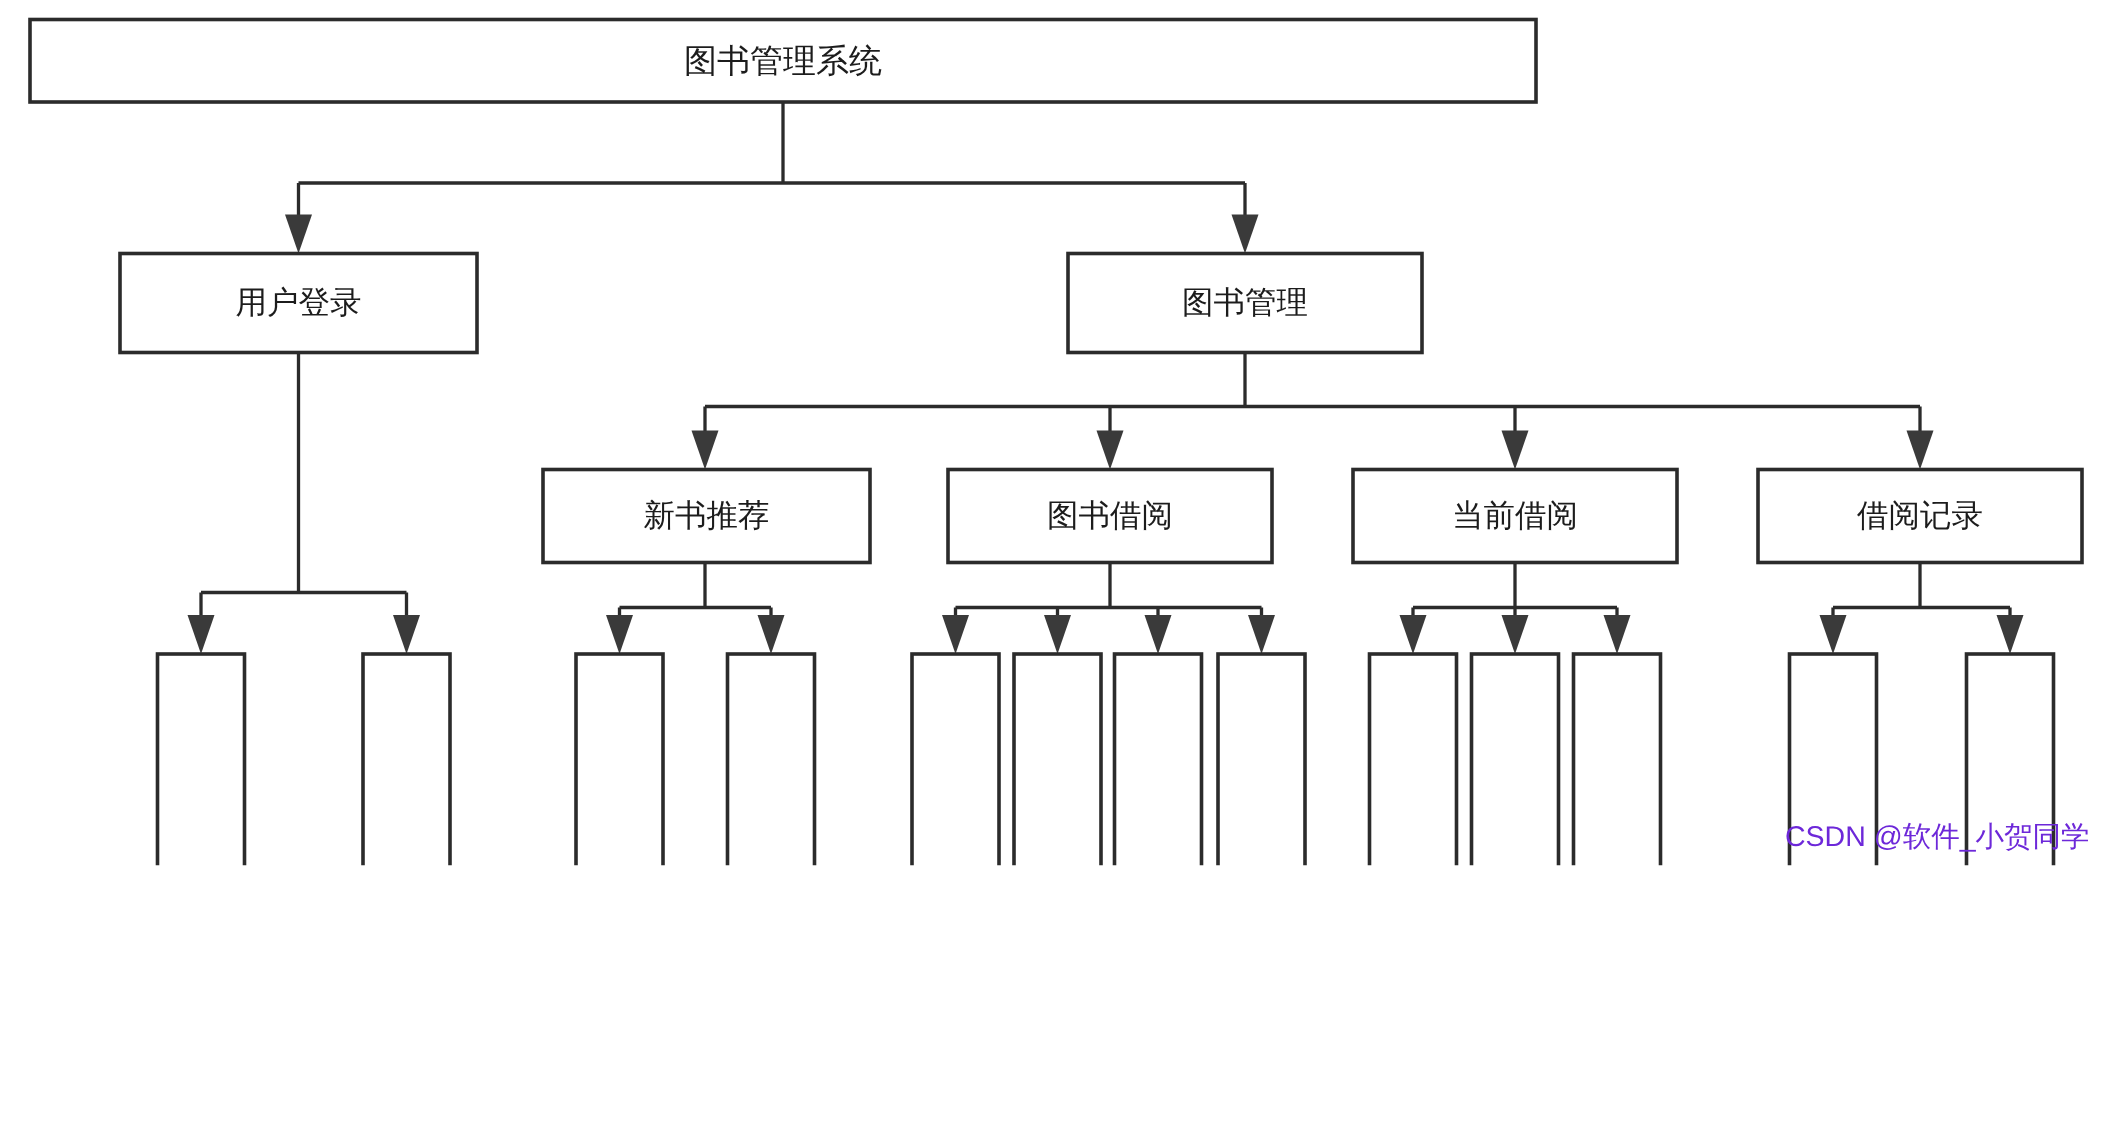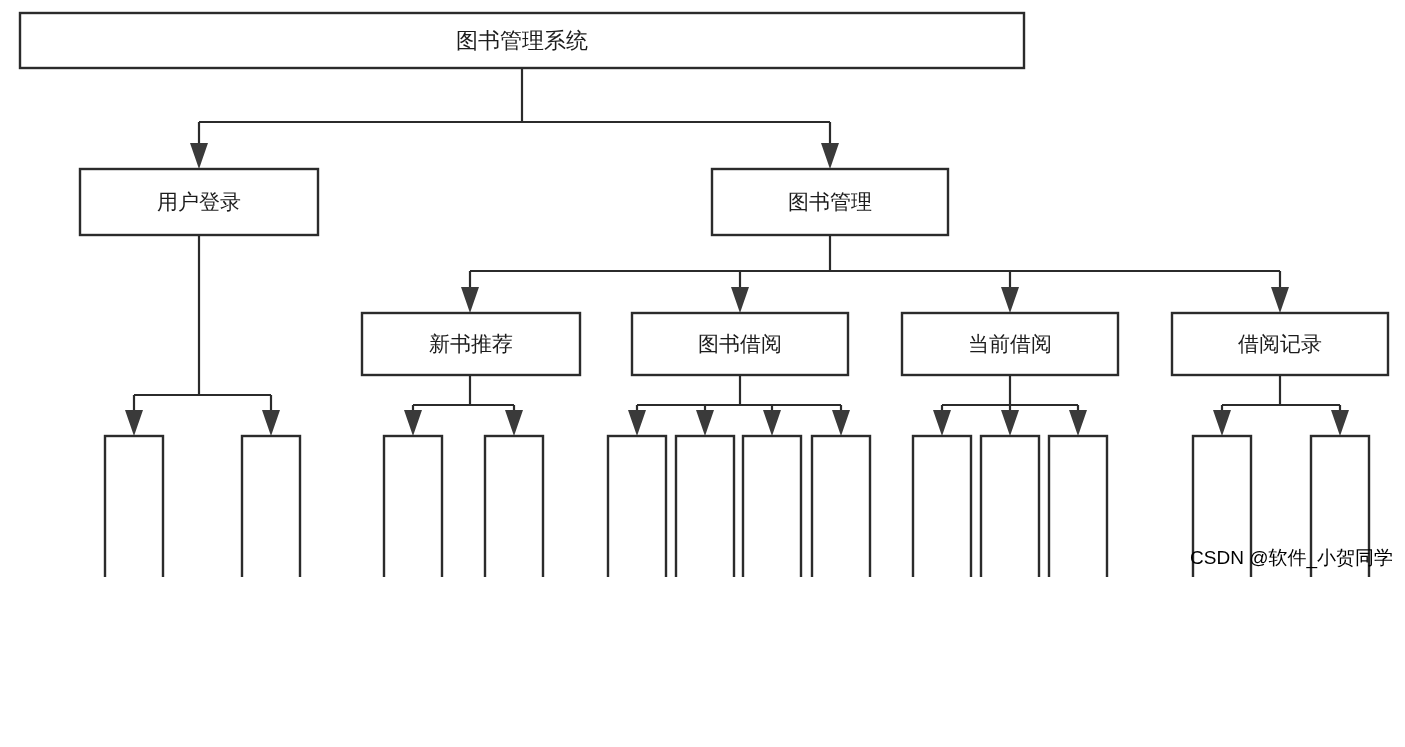--- a/index.html
+++ b/index.html
@@ -70,21 +70,21 @@
     align-items: flex-start;
     justify-content: center;
     pointer-events: none;
   }
   .watermark {
     position: absolute;
     right: 12px;
     bottom: 6px;
     font-family: "Liberation Sans", "DejaVu Sans", sans-serif;
     font-size: 19px;
-    color: #000000;
+    color: #6d28d9;
     white-space: nowrap;
     user-select: none;
   }
 </style>
 </head>
 <body>
 
 <div id="diagram-root">
 
   <svg class="diagram-canvas" viewBox="0 0 1405 747">

